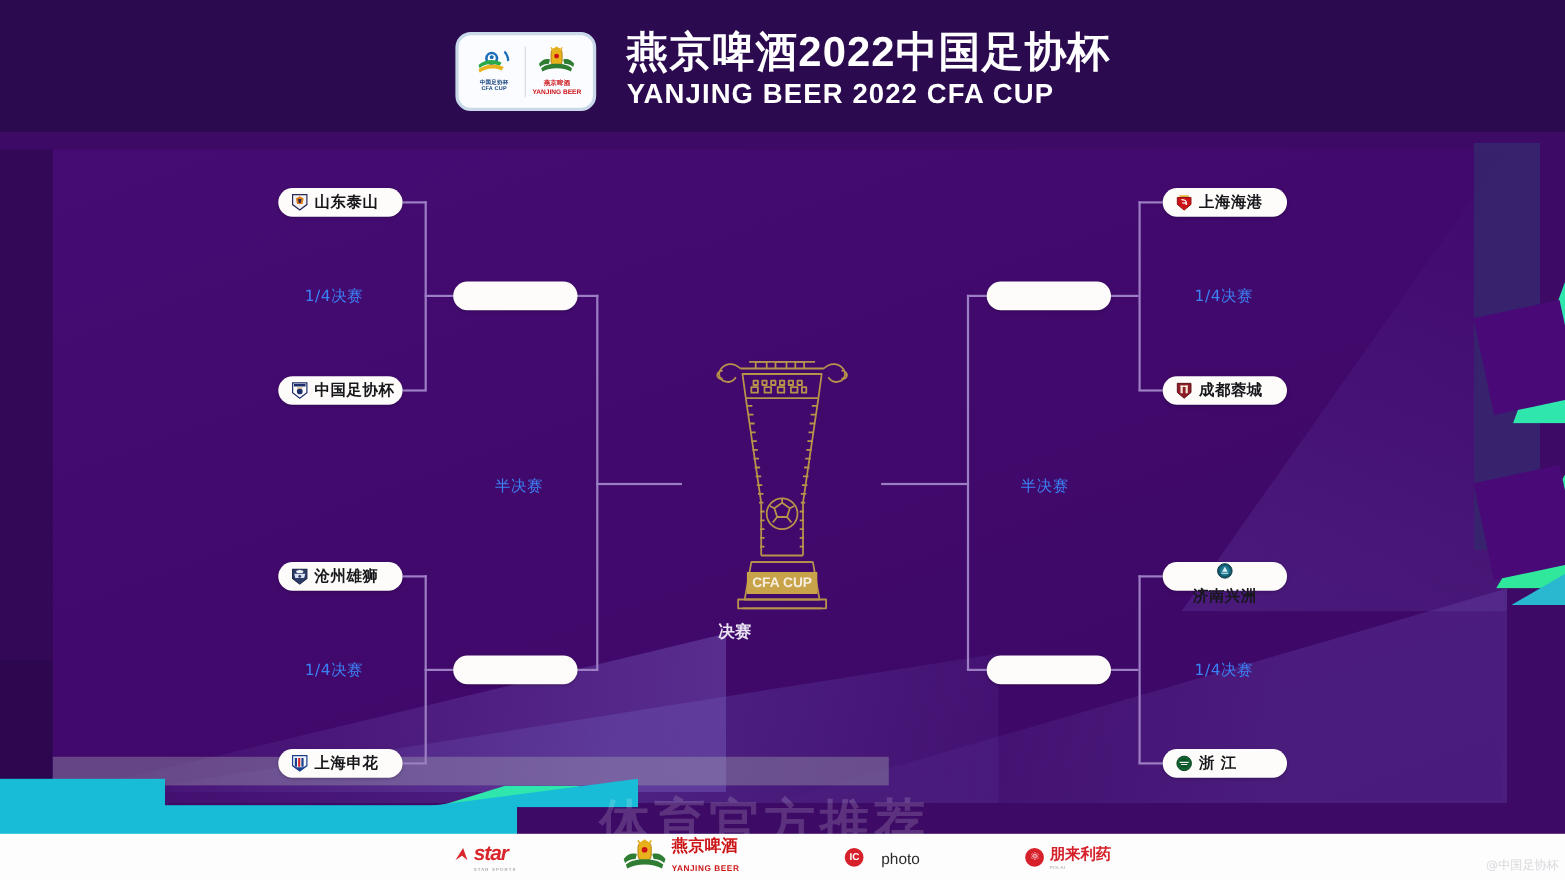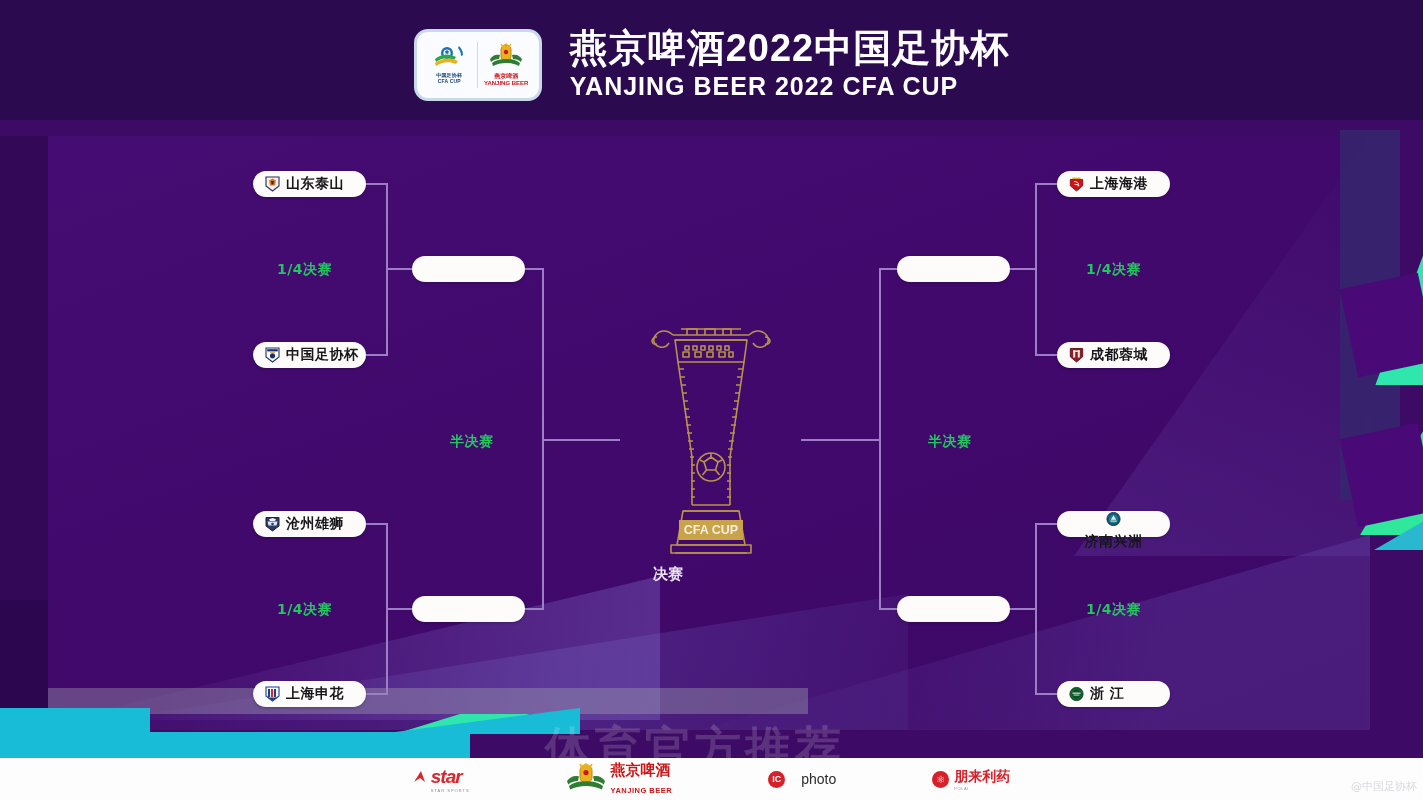--- a/index.html
+++ b/index.html
@@ -87,21 +87,21 @@
   }
   .team.r { justify-content:flex-start; }
   .team-name { font-size:14px; font-weight:bold; color:#17171b; white-space:nowrap;
                font-family:"DejaVu Sans", sans-serif; letter-spacing:.5px; }
   .crest { width:15px; height:16px; flex:0 0 15px; position:relative; }
   .crest svg { display:block; }
 
   .slot { position:absolute; height:26px; background:#fdfcfa; border-radius:13px;
           box-shadow:0 1px 3px rgba(0,0,0,0.25); }
 
-  .rlabel { position:absolute; color:#22c55e; font-size:14px; font-weight:bold;
+  .rlabel { position:absolute; color:#3b82f6; font-size:14px; font-weight:normal;
             font-family:"DejaVu Sans", sans-serif; white-space:nowrap; letter-spacing:.5px; }
 
   .ln { position:absolute; background:#9b7ec4; }
   .lnv { width:2px; }
   .lnh { height:2px; }
 
   
   .trophy { position:absolute; left:635px; top:315px; width:152px; height:245px; }
   .final-label { position:absolute; left:0; top:565px; width:1336px; text-align:center;
                  color:#e9e3f3; font-size:15px; font-weight:bold; font-family:"DejaVu Sans", sans-serif; }
@@ -114,21 +114,21 @@
                font-family:"DejaVu Sans", sans-serif; }
 
   
   .sponsors { position:absolute; left:0; top:758px; width:1423px; height:42px;
               display:flex; align-items:center; justify-content:center; gap:96px; }
   .sp { display:flex; align-items:center; gap:5px; }
   .sp-star { font-size:19px; font-weight:bold; font-style:italic; color:#d9262c; letter-spacing:-1px; }
   .sp-star-sub { font-size:4px; color:#8a8a8a; letter-spacing:1px; display:block; text-align:center; }
   .sp-yj-cn { font-size:15px; font-weight:bold; color:#cc1417; letter-spacing:0; line-height:1; }
   .sp-yj-en { font-size:7.5px; font-weight:bold; color:#cc1417; letter-spacing:.5px; }
-  .sp-ic { display:flex; align-items:flex-start; gap:16px; }
+  .sp-ic { display:flex; align-items:flex-end; gap:16px; }
   .sp-ic-badge { width:17px; height:17px; border-radius:50%; background:#d6202a; color:#fff;
                  font-size:9px; font-weight:bold; display:flex; align-items:center; justify-content:center; }
   .sp-ic-txt { font-size:14px; color:#2a2a2a; }
   .sp-pl-badge { width:17px; height:17px; border-radius:50%; background:#d6202a; color:#fff;
                  font-size:10px; display:flex; align-items:center; justify-content:center; }
   .sp-pl-cn { font-size:14px; font-weight:bold; color:#d6202a; }
   .sp-pl-sub { font-size:4px; color:#999; display:block; letter-spacing:.6px; }
 </style>
 </head>
 <body>

